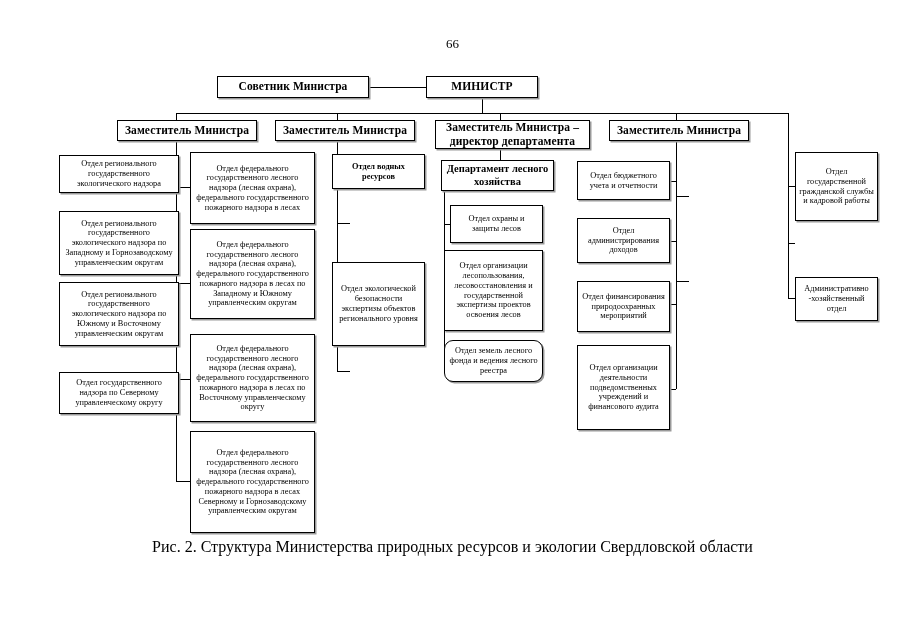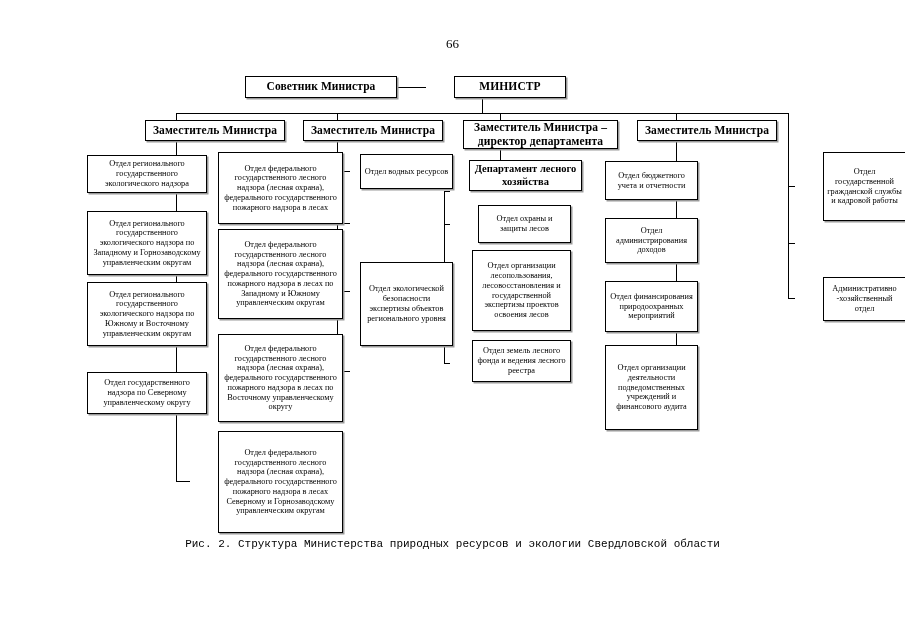--- a/index.html
+++ b/index.html
@@ -35,21 +35,20 @@
     border: 1px solid #000000;
     background: #ffffff;
     display: flex;
     align-items: center;
     justify-content: center;
     text-align: center;
     line-height: 1.18;
     padding: 2px 3px;
     z-index: 3;
     box-shadow: 1.5px 1.5px 0 0 #9a9a9a;
-    margin-left: 28px;
   }
   .node span {
     display: block;
     width: 100%;
   }
   .node.top-level {
     font-weight: bold;
     font-size: 11.5px;
     letter-spacing: .1px;
   }
@@ -66,22 +65,22 @@
     background: #000000;
     z-index: 1;
   }
   .h { height: 1px; }
   .v { width: 1px; }
   .caption {
     position: absolute;
     left: 0;
     width: 905px;
     text-align: center;
-    font-size: 11px;
-    font-family: Liberation Mono, monospace;
+    font-size: 16px;
+    font-family: Liberation Serif, serif;
   }
 </style>
 </head>
 <body>
 
 <div id="page">
 
   <div class="page-number">66</div>
 
   <div class="ln h" style="left:369px; top:87px; width:57px;"></div>
@@ -186,34 +185,34 @@
   <div class="node leaf" style="left:190px; top:229px; width:125px; height:90px;">
     <span>Отдел федерального государственного лесного надзора (лесная охрана), федерального государственного пожарного надзора в лесах по Западному и Южному управленческим округам</span>
   </div>
   <div class="node leaf" style="left:190px; top:334px; width:125px; height:88px;">
     <span>Отдел федерального государственного лесного надзора (лесная охрана), федерального государственного пожарного надзора в лесах по Восточному управленческому округу</span>
   </div>
   <div class="node leaf" style="left:190px; top:431px; width:125px; height:102px;">
     <span>Отдел федерального государственного лесного надзора (лесная охрана), федерального государственного пожарного надзора в лесах Северному и Горнозаводскому управленческим округам</span>
   </div>
 
-  <div class="node leaf" style="left:332px; top:154px; width:93px; height:35px;">
+  <div class="node leaf" style="left:332px; top:154px; width:93px; height:35px;font-weight:bold;">
     <span>Отдел водных ресурсов</span>
   </div>
   <div class="node leaf" style="left:332px; top:262px; width:93px; height:84px;">
     <span>Отдел экологической безопасности экспертизы объектов регионального уровня</span>
   </div>
 
   <div class="node leaf" style="left:450px; top:205px; width:93px; height:38px;">
     <span>Отдел охраны и защиты лесов</span>
   </div>
   <div class="node leaf" style="left:444px; top:250px; width:99px; height:81px;">
     <span>Отдел организации лесопользования, лесовосстановления и государственной экспертизы проектов освоения лесов</span>
   </div>
-  <div class="node leaf" style="left:444px; top:340px; width:99px; height:42px;">
+  <div class="node leaf" style="left:444px; top:340px; width:99px; height:42px;border-radius:9px;">
     <span>Отдел земель лесного фонда и ведения лесного реестра</span>
   </div>
 
   <div class="node leaf" style="left:577px; top:161px; width:93px; height:39px;">
     <span>Отдел бюджетного учета и отчетности</span>
   </div>
   <div class="node leaf" style="left:577px; top:218px; width:93px; height:45px;">
     <span>Отдел администрирования доходов</span>
   </div>
   <div class="node leaf" style="left:577px; top:281px; width:93px; height:51px;">

